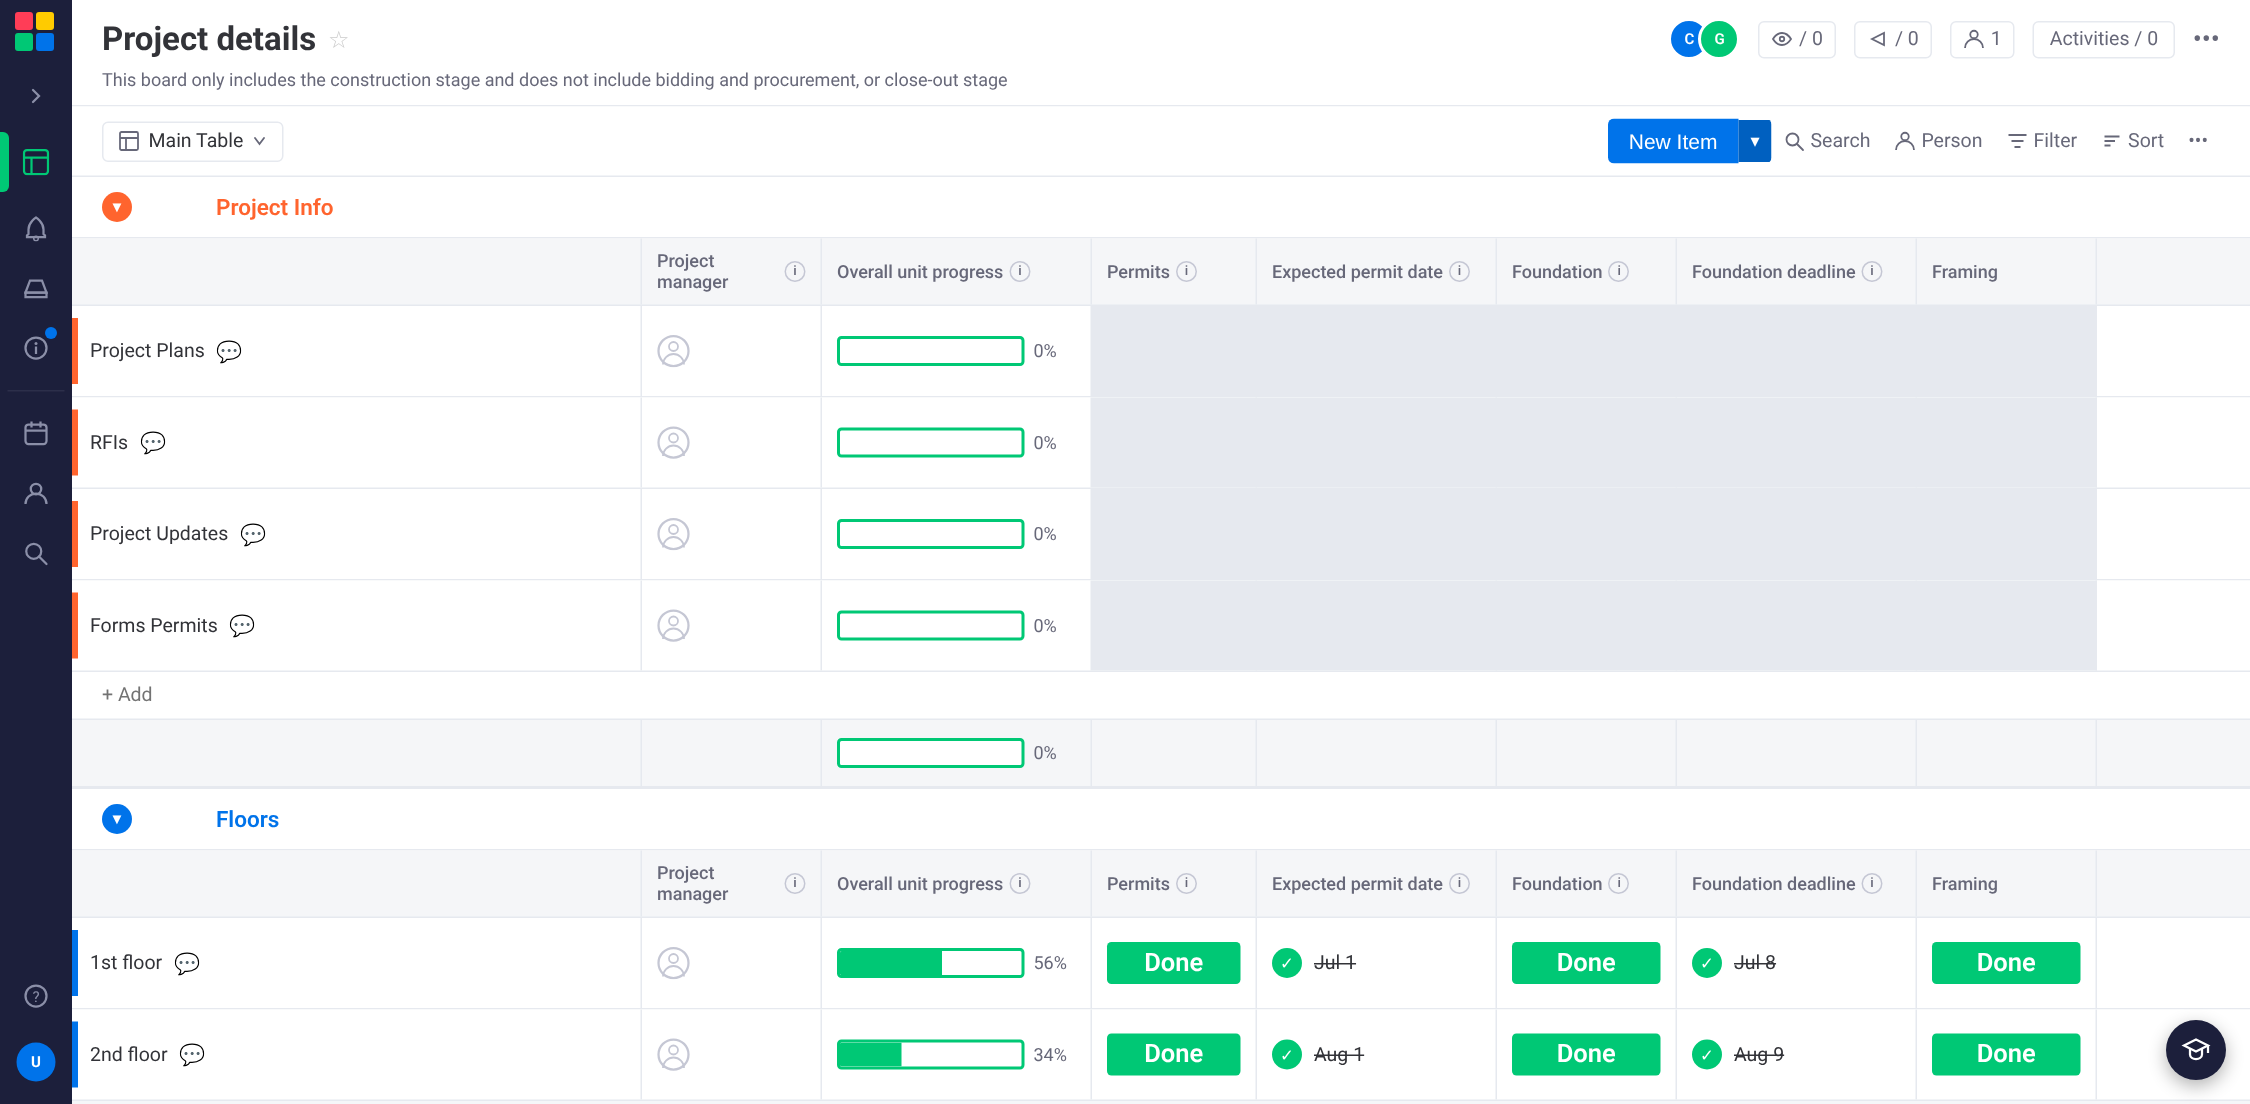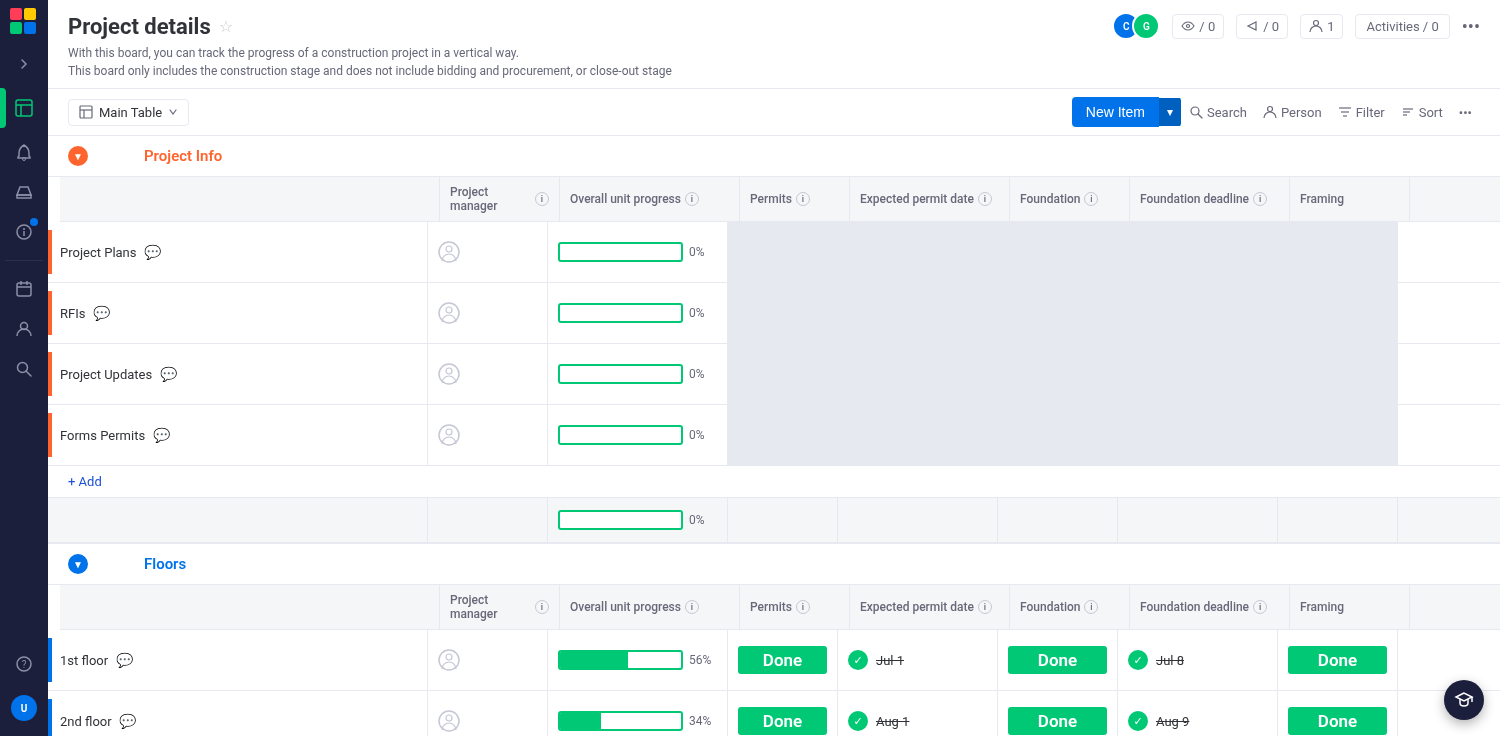--- a/index.html
+++ b/index.html
@@ -254,21 +254,20 @@
     .group-title.blue { color: #0073ea; }
 
     
     .col-headers {
       display: grid;
       grid-template-columns: 380px 120px 180px 110px 160px 120px 160px 120px;
       background: #f5f6f8;
       border-bottom: 1px solid #e6e9ef;
       position: sticky;
       top: 0;
-      margin-left: 12px;
     }
     .col-header {
       padding: 8px 10px;
       font-size: 12px;
       color: #676879;
       font-weight: 500;
       display: flex;
       align-items: center;
       gap: 4px;
       border-right: 1px solid #e6e9ef;
@@ -385,21 +384,21 @@
 
     
     .cell-gray {
       background: #e6e9ef;
     }
 
     
     .add-row {
       padding: 8px 20px;
       font-size: 13px;
-      color: #1d4ed8;
+      color: #737373;
       cursor: pointer;
       display: flex;
       align-items: center;
       gap: 4px;
       background: white;
       border-bottom: 1px solid #e6e9ef;
     }
 
     
     .summary-row {
@@ -563,21 +562,20 @@
             <circle cx="7" cy="4" r="2.5" stroke="#676879" stroke-width="1.2"></circle>
             <path d="M1 13c0-3.314 2.686-6 6-6s6 2.686 6 6" stroke="#676879" stroke-width="1.2"></path>
           </svg>
           <span>1</span>
         </div>
         <div class="activities-btn">Activities / 0</div>
         <div class="more-btn">•••</div>
       </div>
     </div>
     <div class="description">
-      <div>With this board, you can track the progress of a construction project in a vertical way.</div>
       <div>This board only includes the construction stage and does not include bidding and procurement, or close-out stage</div>
     </div>
   </div>
 
   <div class="toolbar">
     <div class="toolbar-left">
       <div class="main-table-btn">
         <svg width="14" height="14" viewBox="0 0 14 14" fill="none">
           <rect x="1" y="1" width="12" height="12" rx="1" stroke="#676879" stroke-width="1.2"></rect>
           <line x1="1" y1="5" x2="13" y2="5" stroke="#676879" stroke-width="1.2"></line>

